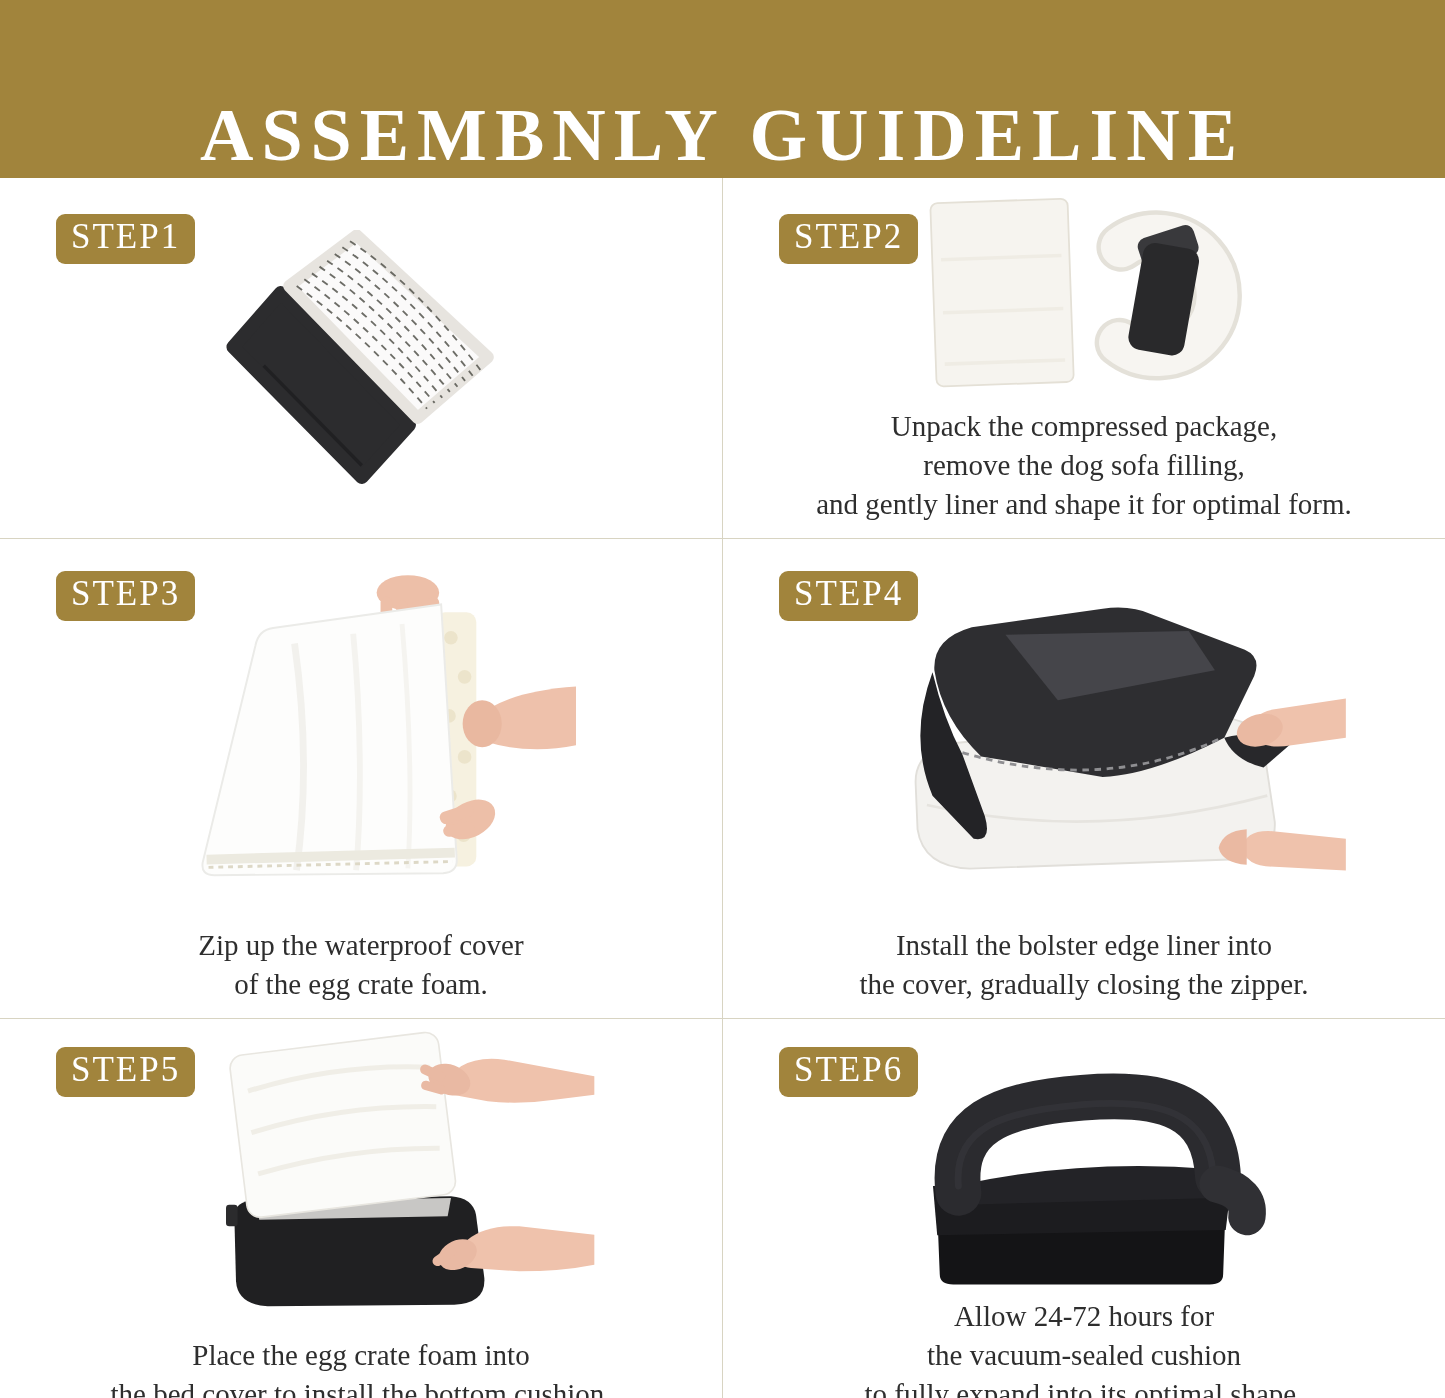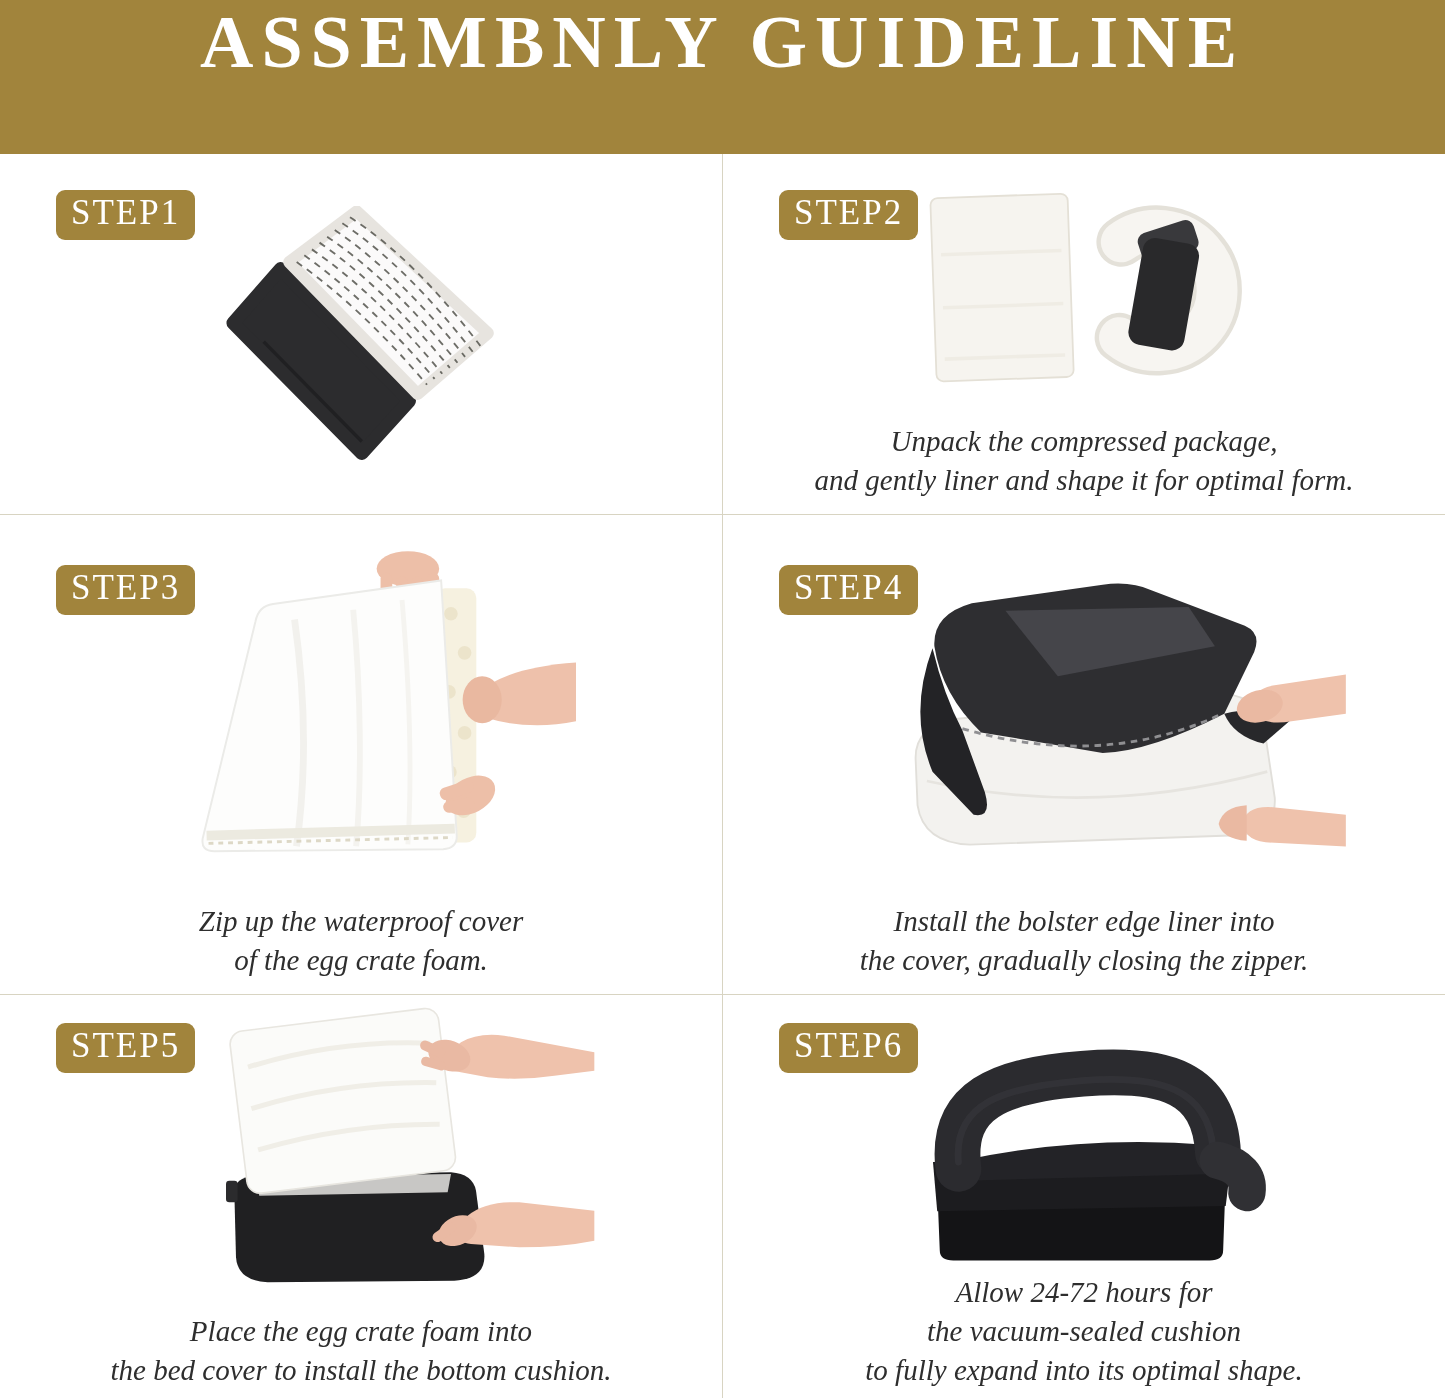--- a/index.html
+++ b/index.html
@@ -9,51 +9,51 @@
     --badge-text:#ffffff;
     --bg:#ffffff;
   }
   *{box-sizing:border-box;}
   html,body{margin:0;padding:0;}
   body{
     width:1445px;height:1398px;overflow:hidden;background:var(--bg);
     font-family:"Liberation Serif","DejaVu Serif",serif;
   }
   .banner{
-    height:154px;background:var(--gold);
-    display:flex;align-items:flex-start;justify-content:center;
+    height:178px;background:var(--gold);
+    display:flex;align-items:flex-end;justify-content:center;
   }
   .banner h1{
     margin:0;color:#fff;font-size:74px;font-weight:700;letter-spacing:8px;
     white-space:nowrap;
   }
   .grid{
     display:grid;
     grid-template-columns:723px 722px;
     grid-template-rows:361px 480px 419px;
   }
   .cell{position:relative;display:flex;flex-direction:column;background:var(--bg);}
   .col-left{border-right:1px solid var(--divider);}
   .row-1,.row-2{border-bottom:1px solid var(--divider);}
   .badge{
     position:absolute;left:48px;z-index:2;
     background:var(--gold);color:var(--badge-text);
     border-radius:9px;padding:4px 15px 7px 15px;
     font-size:35px;letter-spacing:2px;line-height:1.1;margin-left:8px;
   }
   .row-1 .badge{top:36px;}
-  .row-2 .badge{top:50px;}
+  .row-2 .badge{top:32px;}
   .row-3 .badge{top:28px;text-align:center;}
   .illus{
     flex:1 1 auto;display:flex;align-items:center;justify-content:center;
     overflow:hidden;min-height:0;
   }
   .caption{
     flex:0 0 auto;text-align:center;color:var(--text);
-    font-size:29px;line-height:39px;padding:0 20px 14px 20px;font-style:italic;
+    font-size:29px;line-height:39px;padding:0 20px 14px 20px;
   }
   .row-3 .caption{padding-bottom:24px;}
   svg{display:block;}
 </style>
 </head>
 <body>
 
 <header class="banner">
   <h1>ASSEMBNLY GUIDELINE</h1>
 </header>
@@ -100,20 +100,21 @@
           <path d="M 242 88 A 68 68 0 1 1 240 196" fill="none" stroke="#f7f5f1" stroke-width="46" stroke-linecap="round"></path>
         </g>
         <g>
           <rect x="262" y="70" width="66" height="36" rx="10" fill="#39393c" transform="rotate(-18 295 88)"></rect>
           <rect x="258" y="86" width="64" height="122" rx="14" fill="#29292b" transform="rotate(10 290 147)"></rect>
         </g>
       </svg>
     </div>
     <div class="caption">
       <div>Unpack the compressed package,</div>
+      <div>remove the dog sofa filling,</div>
       <div>and gently liner and shape it for optimal form.</div>
     </div>
   </section>
 
   <section class="cell col-left row-2">
     <div class="badge">STEP3</div>
     <div class="illus">
       <svg width="430" height="328" viewBox="0 0 440 335">
         <g>
           <rect x="296" y="44" width="42" height="260" rx="10" fill="#f6f1e0"></rect>

